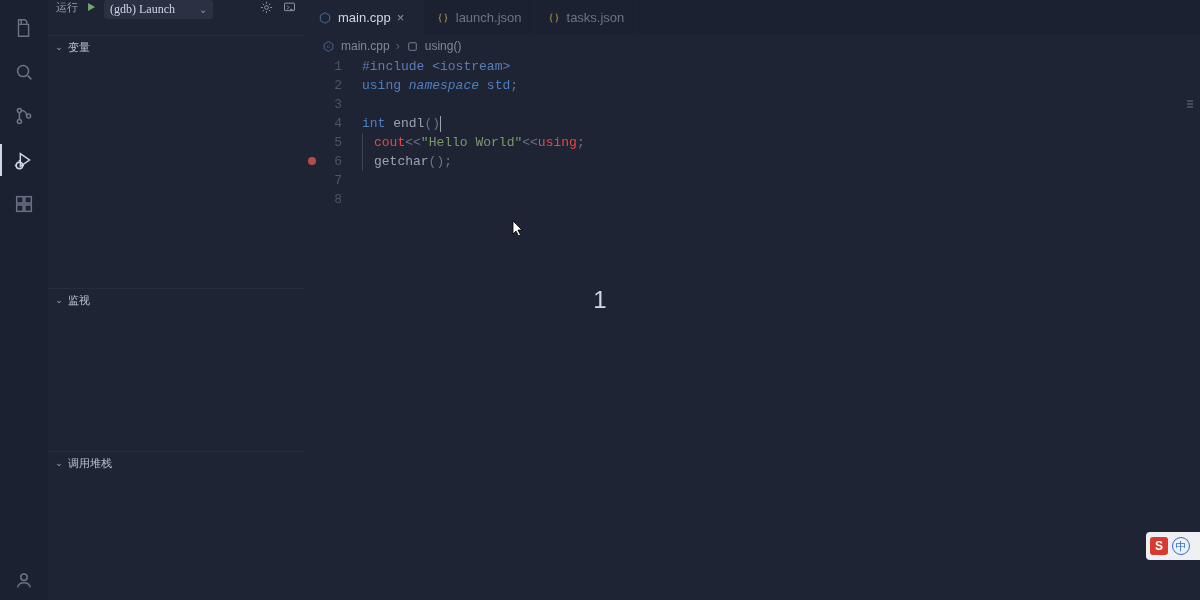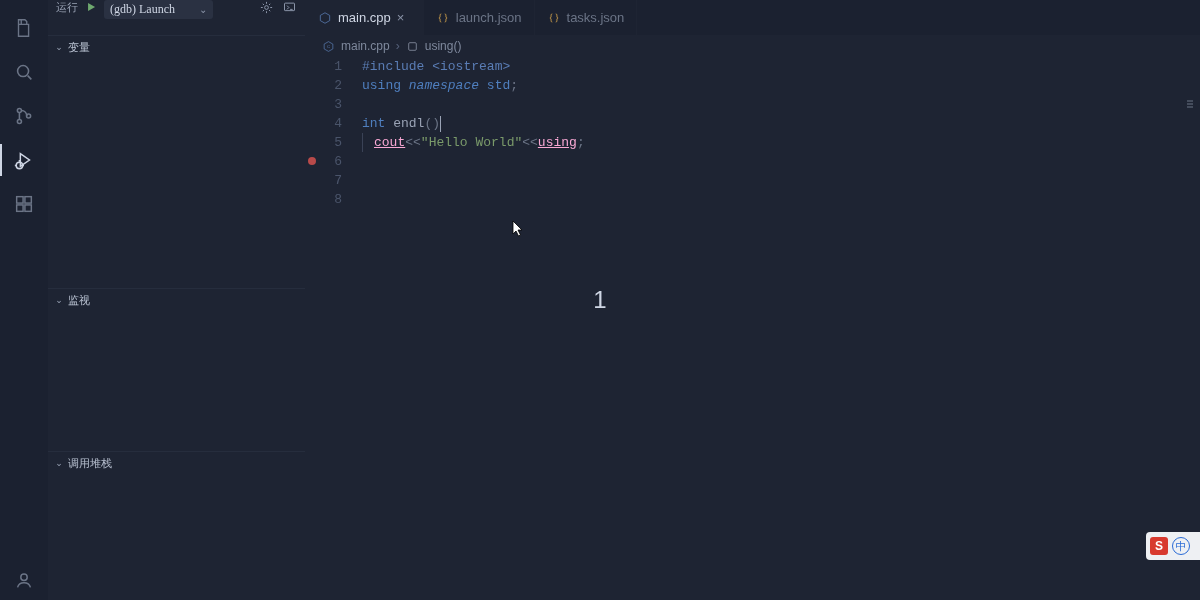--- a/index.html
+++ b/index.html
@@ -176,21 +176,21 @@
     width: 1px;
     height: 19px;
     background: #3a4256;
     margin-right: 11px;
     vertical-align: top;
   }
   .tok-pre { color:#5a7db5; }
   .tok-kw  { color:#4f7fbf; }
   .tok-kw2 { color:#4f7fbf; font-style: italic; }
   .tok-ns  { color:#4f7fbf; }
-  .tok-id  { color:#f9a8d4;text-decoration:underline; }
+  .tok-id  { color:#ef4444; }
   .tok-fn  { color:#9aa3b5; }
   .tok-str { color:#7a9a6a; }
   .tok-num { color:#a68a5a; }
   .tok-op  { color:#6b7486; }
   .cursor-caret { display:inline-block; width:1px; height:16px; background:#9aa3b5; vertical-align:middle; }
 
   .big-number {
     position: absolute;
     left: 50%;
     top: 50%;
@@ -402,20 +402,21 @@
           <div class="ln bp">6</div>
           <div class="ln">7</div>
           <div class="ln">8</div>
         </div>
       <div class="code-lines" id="code-lines">
           <div class="line"><span class="tok-pre">#include </span><span class="tok-pre">&lt;iostream&gt;</span></div>
           <div class="line"><span class="tok-kw">using </span><span class="tok-kw2">namespace </span><span class="tok-ns">std</span><span class="tok-op">;</span></div>
           <div class="line"></div>
           <div class="line"><span class="tok-kw">int </span><span class="tok-fn">endl</span><span class="tok-op">()</span><span class="cursor-caret"></span></div>
           <div class="line"><span class="indent-guide"></span><span class="tok-id">cout</span><span class="tok-op">&lt;&lt;</span><span class="tok-str">"Hello World"</span><span class="tok-op">&lt;&lt;</span><span class="tok-id">using</span><span class="tok-op">;</span></div>
+          <div class="line"><span class="indent-guide"></span><span class="tok-fn">getchar</span><span class="tok-op">();</span></div>
           <div class="line"><span class="tok-op"></span></div>
         </div>
       <div class="minimap-icon">
         <svg viewBox="0 0 24 24" fill="none" stroke="currentColor" stroke-width="2">
             <path d="M6 6h12M6 12h12M6 18h12"></path>
           </svg>
       </div>
     </div>
   </div>
 </div>

